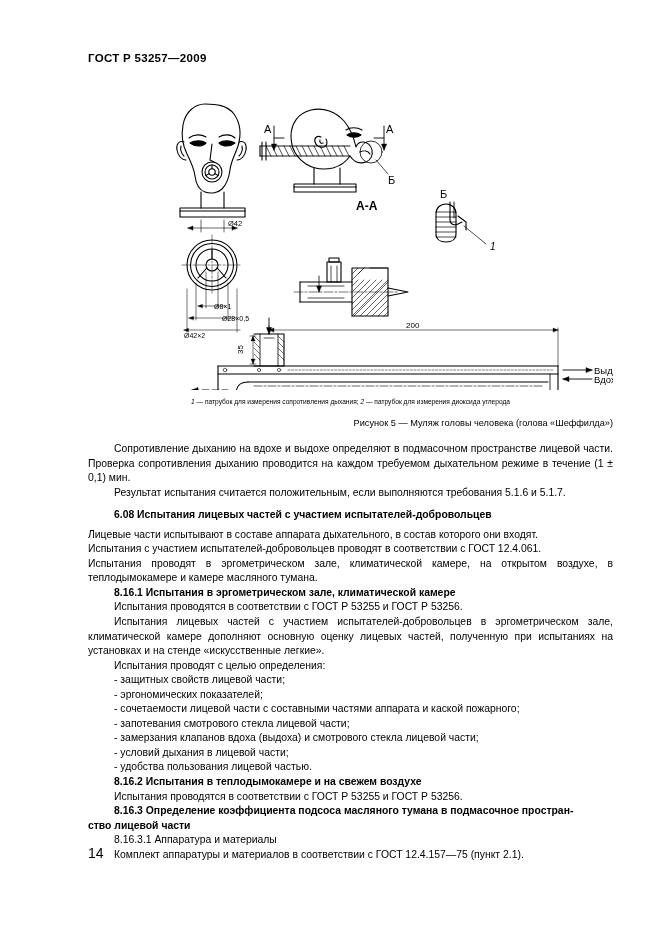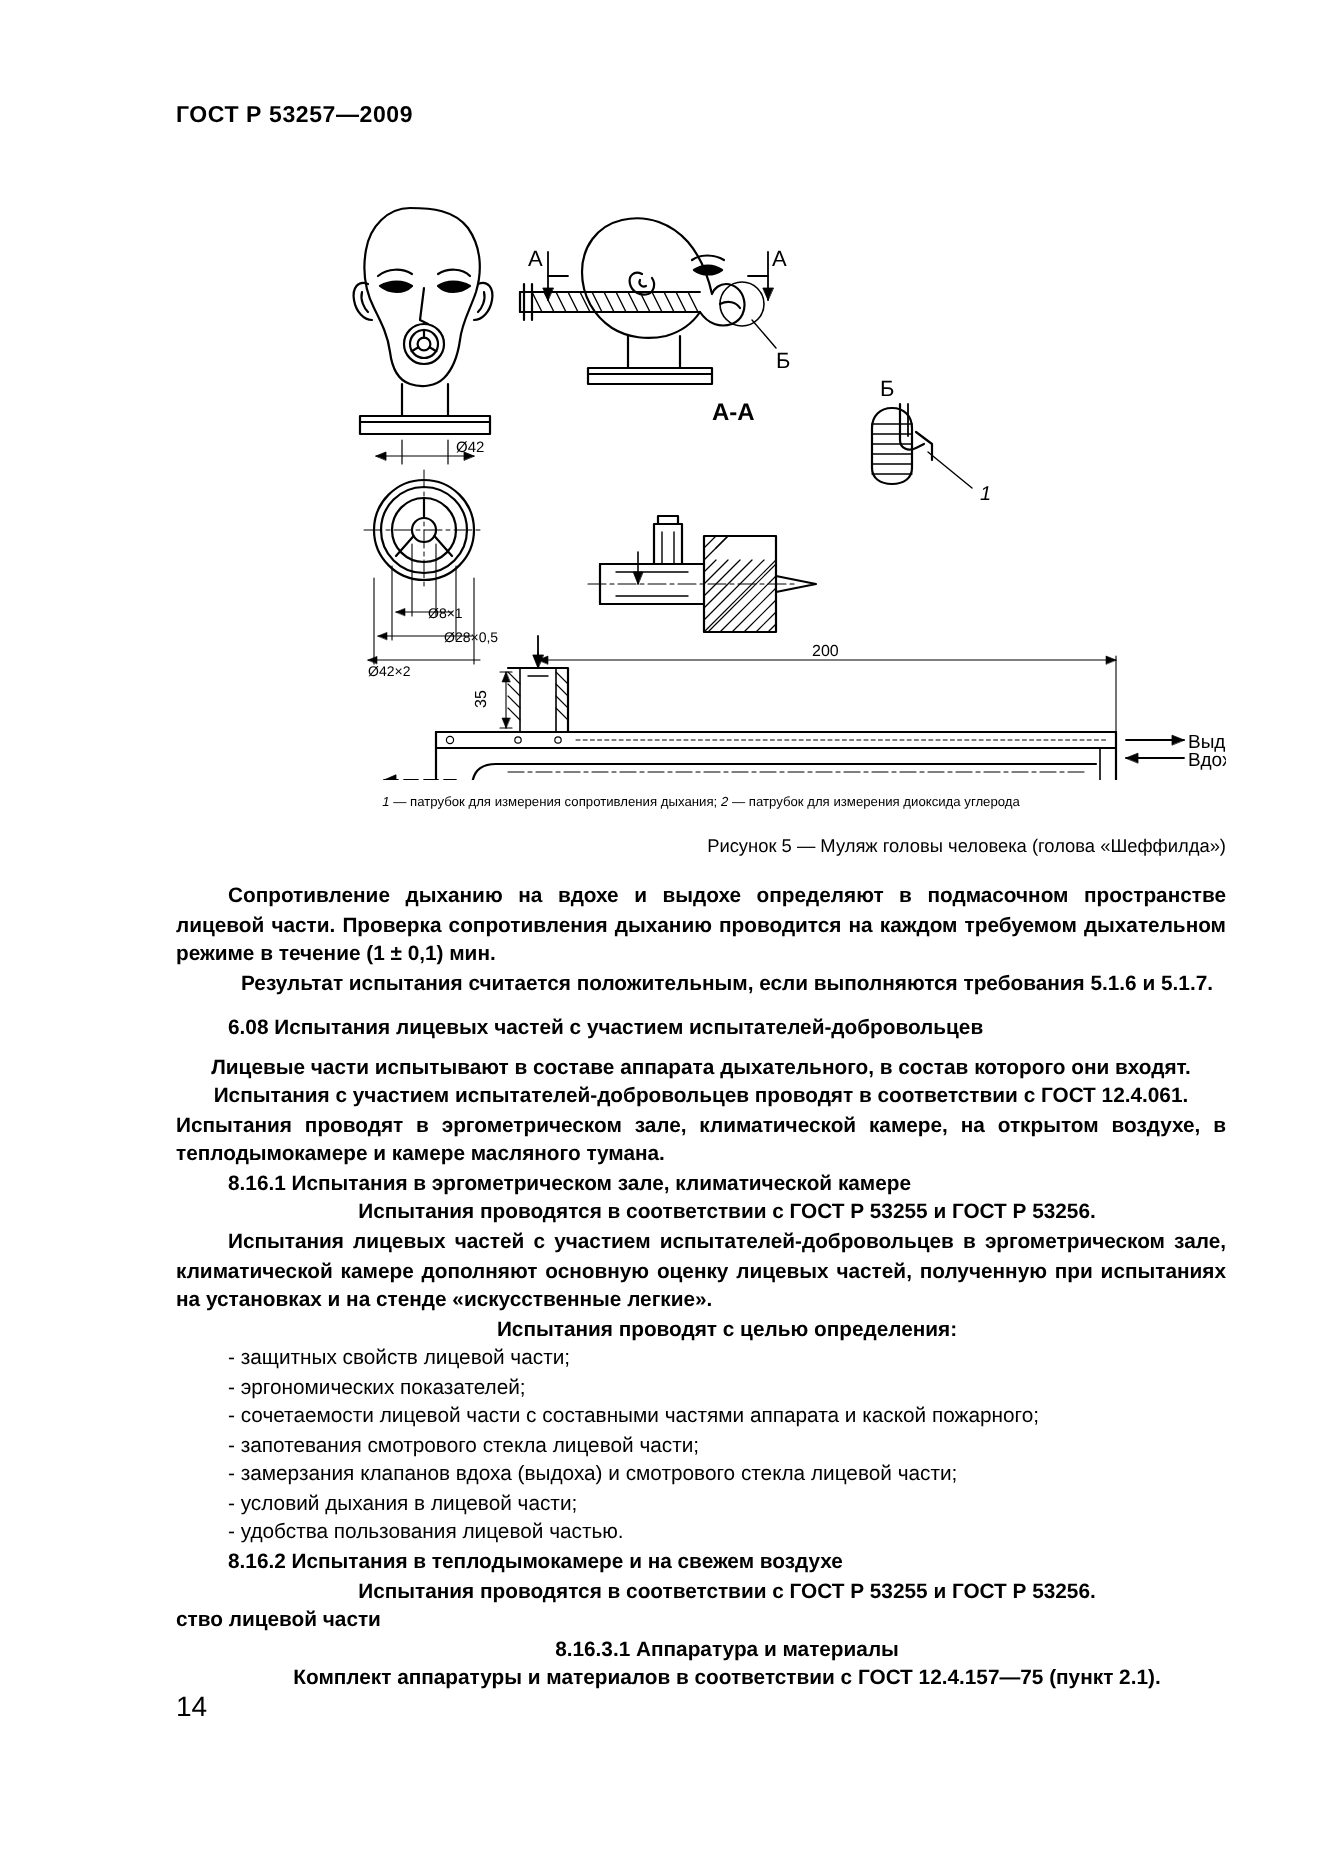--- a/index.html
+++ b/index.html
@@ -69,25 +69,24 @@
     position: absolute;
     left: 68px;
     top: 442px;
     width: 525px;
     font-size: 10.4px;
     line-height: 14.55px;
   }
   .p {
     margin: 0;
     text-align: justify;
-    font-weight: bold;
   }
   .p.indent { text-indent: 26px; }
   .p.noindent { text-indent: 0; }
-  .p.last-line { text-align: center; }
+  .p.last-line { text-align: left; }
   .h-bold {
     margin: 0;
     font-weight: bold;
     text-indent: 26px;
     text-align: justify;
   }
   .h-bold.cont { text-indent: 0; text-align: left; }
   .spacer-8 { height: 8px; }
   .spacer-5 { height: 5px; }
   .bullet {
@@ -449,20 +448,21 @@
     <p class="p indent last-line">Испытания проводят с целью определения:</p>
     <p class="bullet">- защитных свойств лицевой части;</p>
     <p class="bullet">- эргономических показателей;</p>
     <p class="bullet">- сочетаемости лицевой части с составными частями аппарата и каской пожарного;</p>
     <p class="bullet">- запотевания смотрового стекла лицевой части;</p>
     <p class="bullet">- замерзания клапанов вдоха (выдоха) и смотрового стекла лицевой части;</p>
     <p class="bullet">- условий дыхания в лицевой части;</p>
     <p class="bullet">- удобства пользования лицевой частью.</p>
     <p class="h-bold">8.16.2 Испытания в теплодымокамере и на свежем воздухе</p>
     <p class="p indent last-line">Испытания проводятся в соответствии с ГОСТ Р 53255 и ГОСТ Р 53256.</p>
+    <p class="h-bold">8.16.3 Определение коэффициента подсоса масляного тумана в подмасочное простран-</p>
     <p class="h-bold cont">ство лицевой части</p>
     <p class="p indent last-line">8.16.3.1 Аппаратура и материалы</p>
     <p class="p indent last-line">Комплект аппаратуры и материалов в соответствии с ГОСТ 12.4.157—75 (пункт 2.1).</p>
   </div>
 
   <div class="page-num">14</div>
 
 </div>
 
 </body></html>

